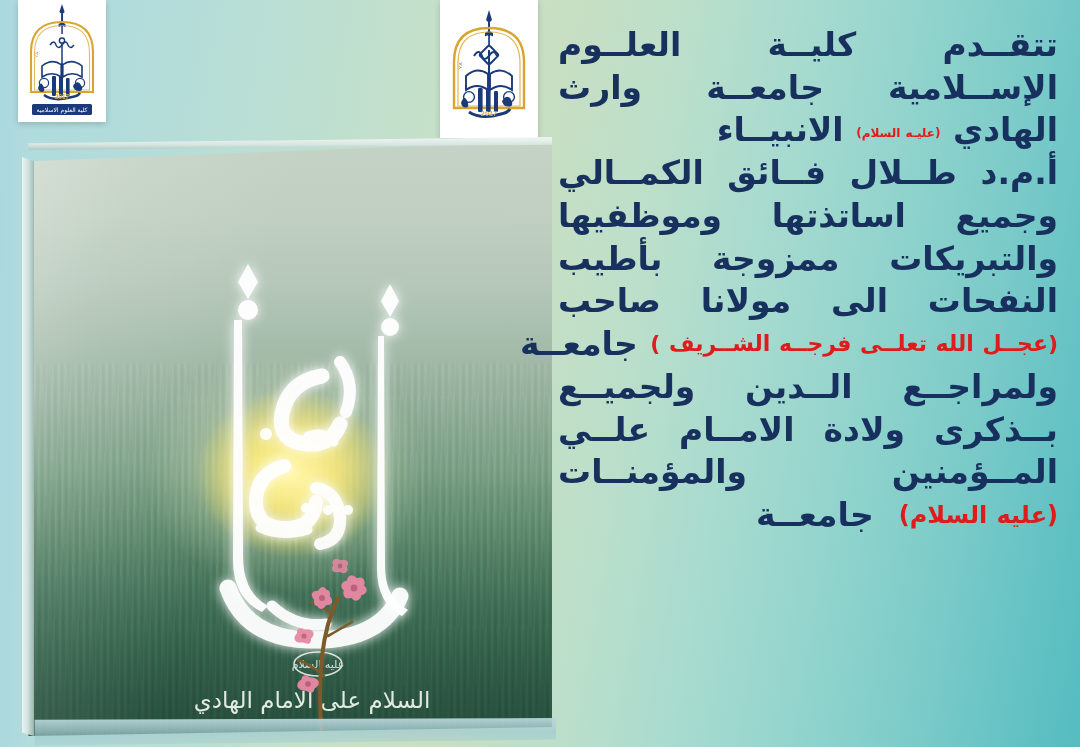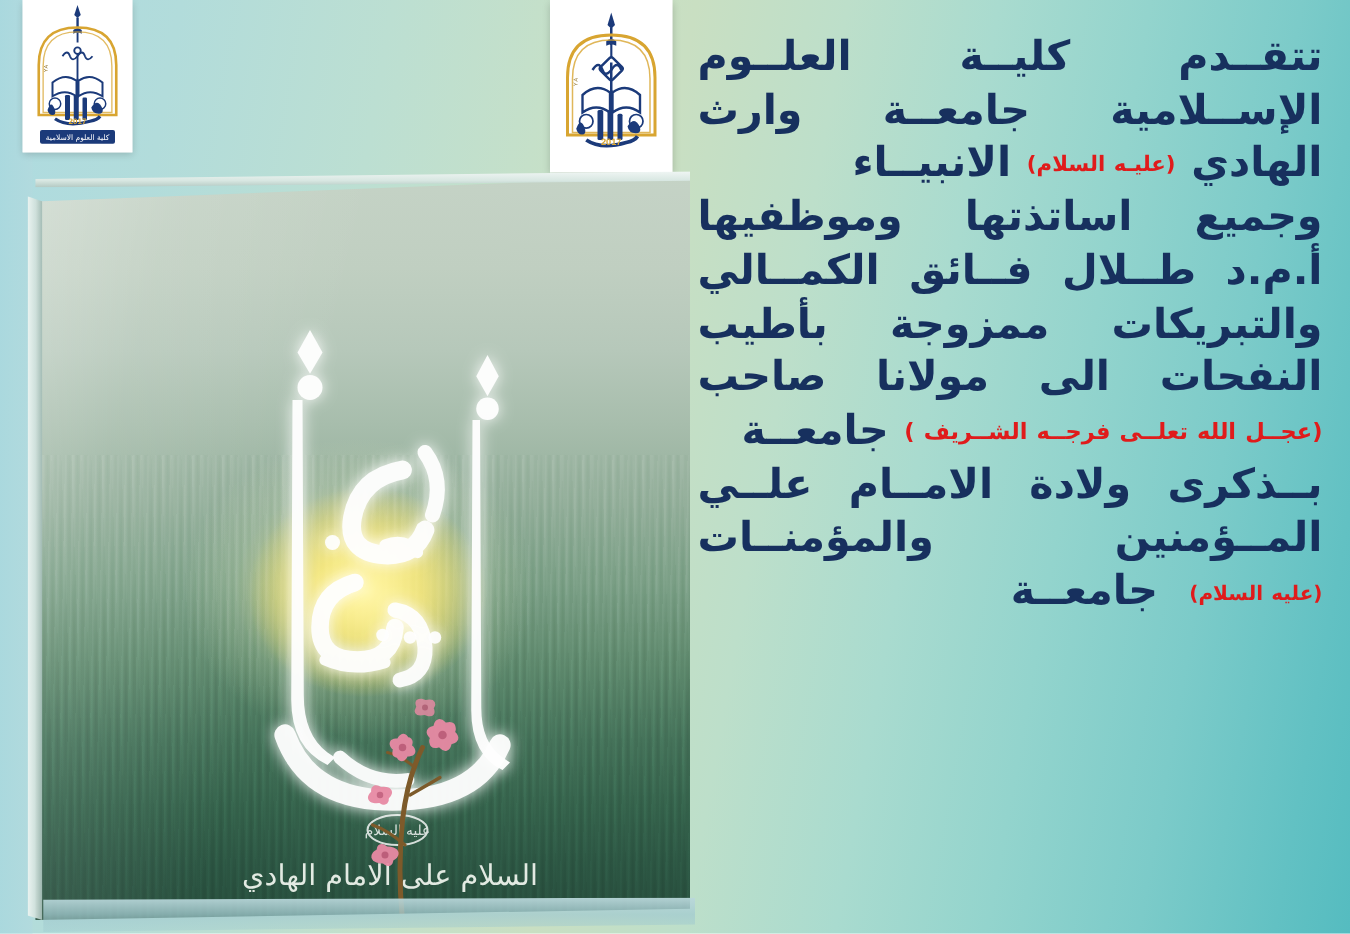--- a/index.html
+++ b/index.html
@@ -181,30 +181,30 @@
     color: #17305e;
     font-weight: bold;
     font-size: 33px;
     line-height: 1.295;
     letter-spacing: 0px;
     word-spacing: 1px;
   }
   .message .ln { display: block; white-space: nowrap; }
   .honorific {
     color: #e01b1b;
-    font-size: 16px;
+    font-size: 24px;
     font-weight: bold;
     vertical-align: 3px;
   }
   .honorific.small {
-    font-size: 17px;
+    font-size: 12px;
     vertical-align: 4px;
   }
   .honorific.wide {
-    font-size: 18px;
+    font-size: 22px;
     vertical-align: 4px;
   }
   .ln.justify {
     display: block;
     text-align: justify;
     text-align-last: justify;
     white-space: normal;
   }
 </style>
 </head>
@@ -410,23 +410,24 @@
     </div>
     <div class="art-edge-left"></div>
     <div class="art-edge-top"></div>
     <div class="art-base"></div>
   </div>
 
   <div class="message">
     <span class="ln justify">تتقــدم كليــة العلــوم</span>
     <span class="ln justify">الإســلامية جامعــة وارث</span>
     <span class="ln"><span>الهادي</span> <span class="honorific small">(عليـه السلام)</span> <span>الانبيــاء</span></span>
+    <span class="ln justify">أ.م.د طــلال فــائق الكمــالي</span>
     <span class="ln justify">وجميع اساتذتها وموظفيها</span>
-    <span class="ln justify">أ.م.د طــلال فــائق الكمــالي</span>
     <span class="ln justify">والتبريكات ممزوجة بأطيب</span>
     <span class="ln justify">النفحات الى مولانا صاحب</span>
     <span class="ln"><span class="honorific wide">(عجــل الله تعلــى فرجــه الشــريف )</span> <span>جامعــة</span></span>
+    <span class="ln justify">ولمراجــع الــدين ولجميــع</span>
     <span class="ln justify">بــذكرى ولادة  الامــام علــي</span>
     <span class="ln justify">المــؤمنين والمؤمنــات</span>
     <span class="ln"><span class="honorific">(عليه السلام)</span>&nbsp; <span>جامعــة</span></span>
   </div>
 
 </div>
 
 </body></html>

